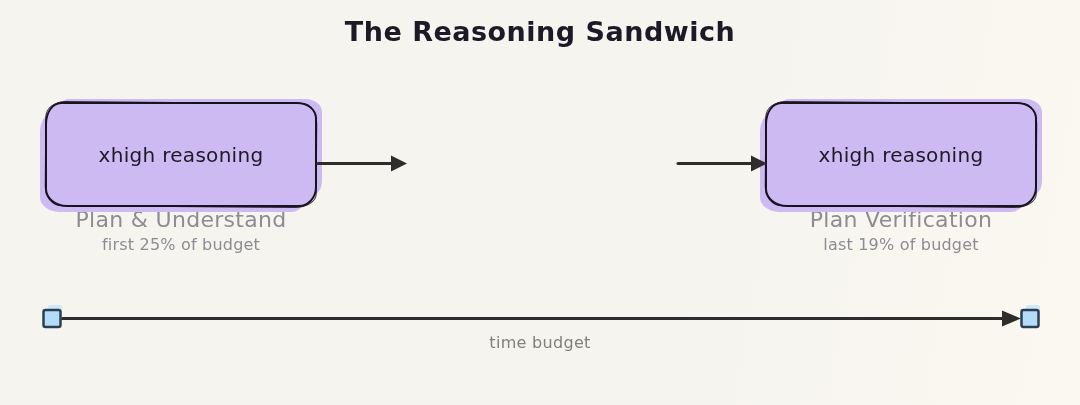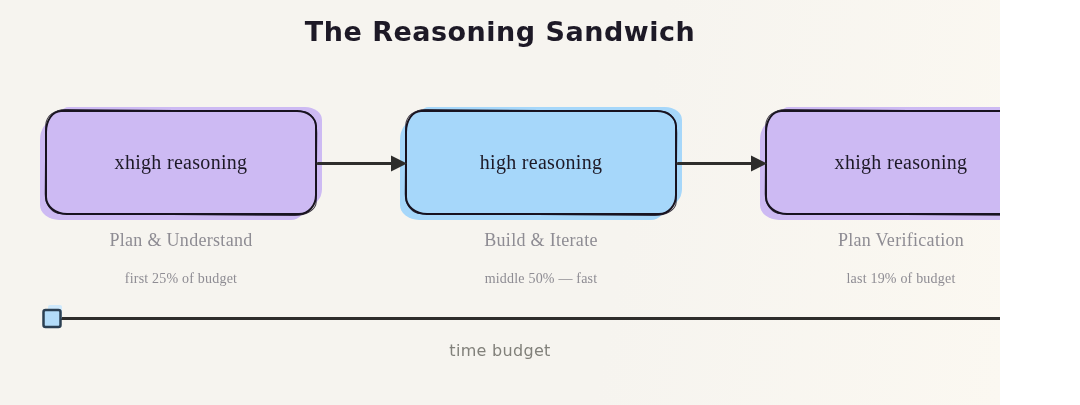--- a/index.html
+++ b/index.html
@@ -1,44 +1,43 @@
 <!DOCTYPE html>
 <html><head>
 <meta charset="utf-8">
 <style>
   * { margin: 0; padding: 0; box-sizing: border-box; }
   html, body { width: 1080px; height: 405px; }
   body { font-family: "DejaVu Sans", "Liberation Sans", sans-serif; }
 
   .canvas {
     position: relative;
-    width: 1000px;
+    width: 1080px;
     height: 405px;
     background: linear-gradient(100deg, var(--bg, #f6f4ef) 0%, var(--bg, #f6f4ef) 62%, #fbf8f1 100%);
     overflow: hidden;
   }
 
   .title {
     position: absolute;
     top: 16px;
     left: 0;
     width: 100%;
     text-align: center;
     font-size: 27px;
     font-weight: 700;
     letter-spacing: 0.5px;
     color: var(--ink, #1d1926);
   }
 
   .stage {
     position: absolute;
-    top: 110px;
+    top: 102px;
     width: 272px;
     text-align: center;
-    font-family: Liberation Serif, serif;
   }
   .stage-0 { left: 45px; }
   .stage-1 { left: 405px; }
   .stage-2 { left: 765px; }
 
   .box {
     position: relative;
     width: 272px;
     height: 105px;
     background-color: var(--fill, #cdbaf3);
@@ -61,46 +60,45 @@
     pointer-events: none;
   }
 
   .box-label {
     font-size: 20px;
     color: var(--ink, #1d1926);
     letter-spacing: 0.3px;
   }
 
   .caption {
-    margin-top: 15px;
-    font-size: 18px;
+    font-size: 22px;
     color: var(--muted, #8e8c93);
     letter-spacing: 0.3px;
   }
   .detail {
-    margin-top: 20px;
-    font-size: 14px;
+    margin-top: 3px;
+    font-size: 16px;
     color: var(--muted, #8e8c93);
     letter-spacing: 0.2px;
   }
 
   .overlay {
     position: absolute;
     inset: 0;
     width: 1080px;
     height: 405px;
     pointer-events: none;
   }
   .stroke { stroke: var(--line, #2e2d2b); stroke-width: 3; fill: none; stroke-linecap: round; }
   .head { fill: var(--line, #2e2d2b); stroke: none; }
   .endpoint { stroke: #2b3f52; stroke-width: 2.5; }
 
   .timeline-label {
     position: absolute;
-    top: 341px;
+    top: 333px;
     left: 0;
     width: 100%;
     text-align: center;
     font-size: 16px;
     color: #81807a;
     letter-spacing: 0.3px;
   }
 </style>
 </head>
 <body>
@@ -110,27 +108,20 @@
   <div class="title">The Reasoning Sandwich</div>
 
   <div class="stage stage-0">
     <div class="box" style="--fill: #cdbaf3;">
       <span class="box-label">xhigh reasoning</span>
     </div>
     <div class="caption">Plan &amp; Understand</div>
     <div class="detail">first 25% of budget</div>
   </div>
 
-  <div class="stage stage-1">
-    <div class="box" style="--fill: #a6d7fa;">
-      <span class="box-label">high reasoning</span>
-    </div>
-    <div class="caption">Build &amp; Iterate</div>
-    <div class="detail">middle 50% — fast</div>
-  </div>
 
   <div class="stage stage-2">
     <div class="box" style="--fill: #cdbaf3;">
       <span class="box-label">xhigh reasoning</span>
     </div>
     <div class="caption">Plan Verification</div>
     <div class="detail">last 19% of budget</div>
   </div>
 
   <svg class="overlay" viewBox="0 0 1080 405">

